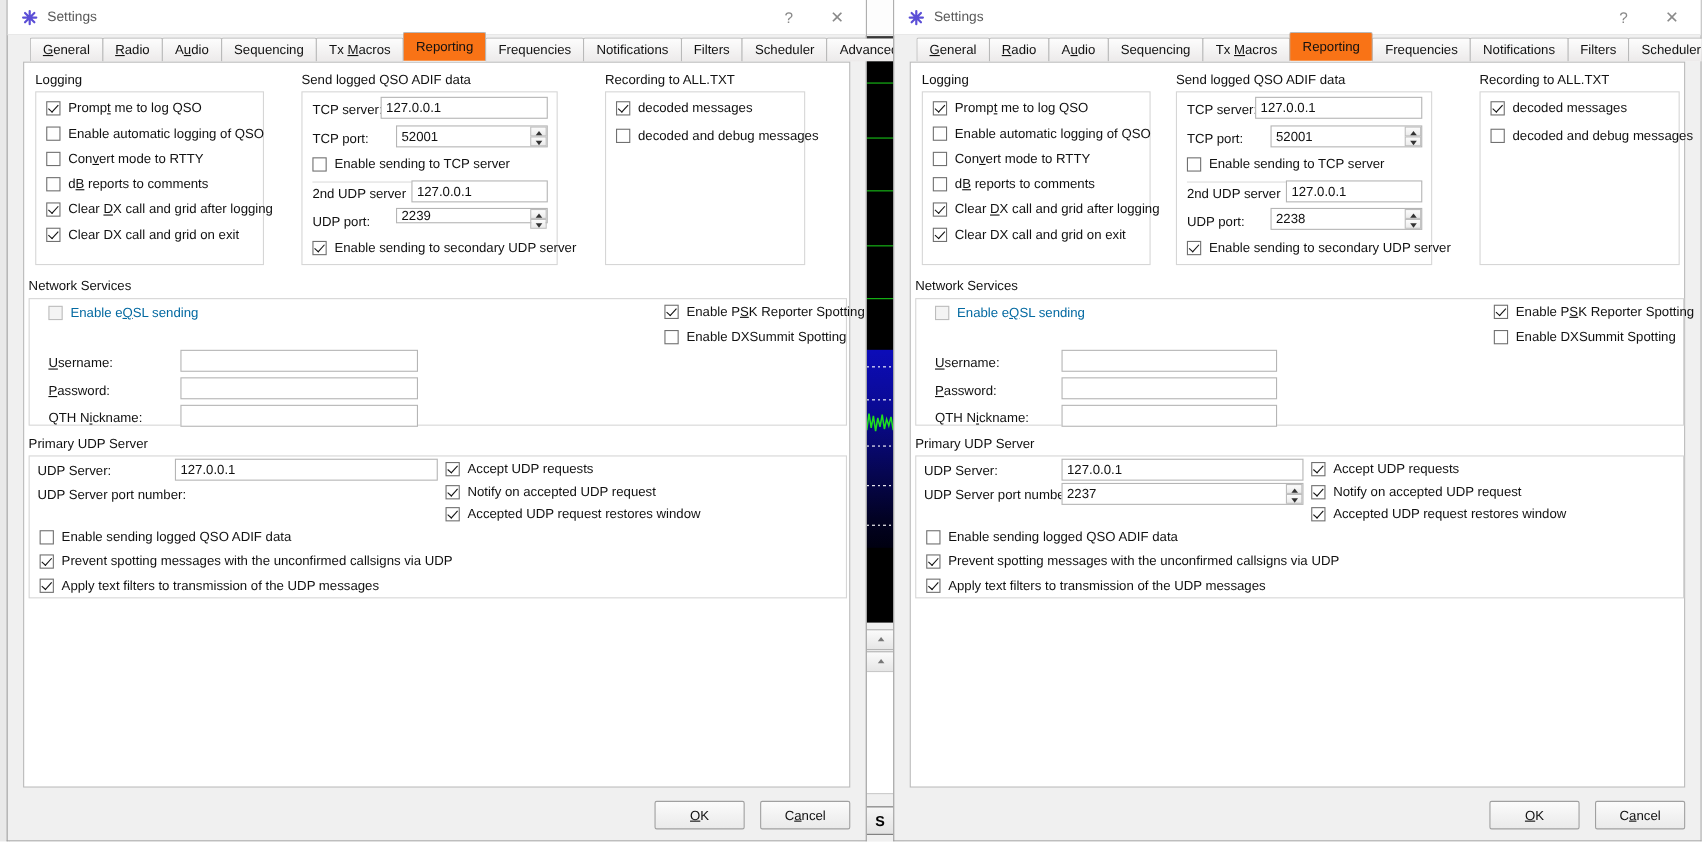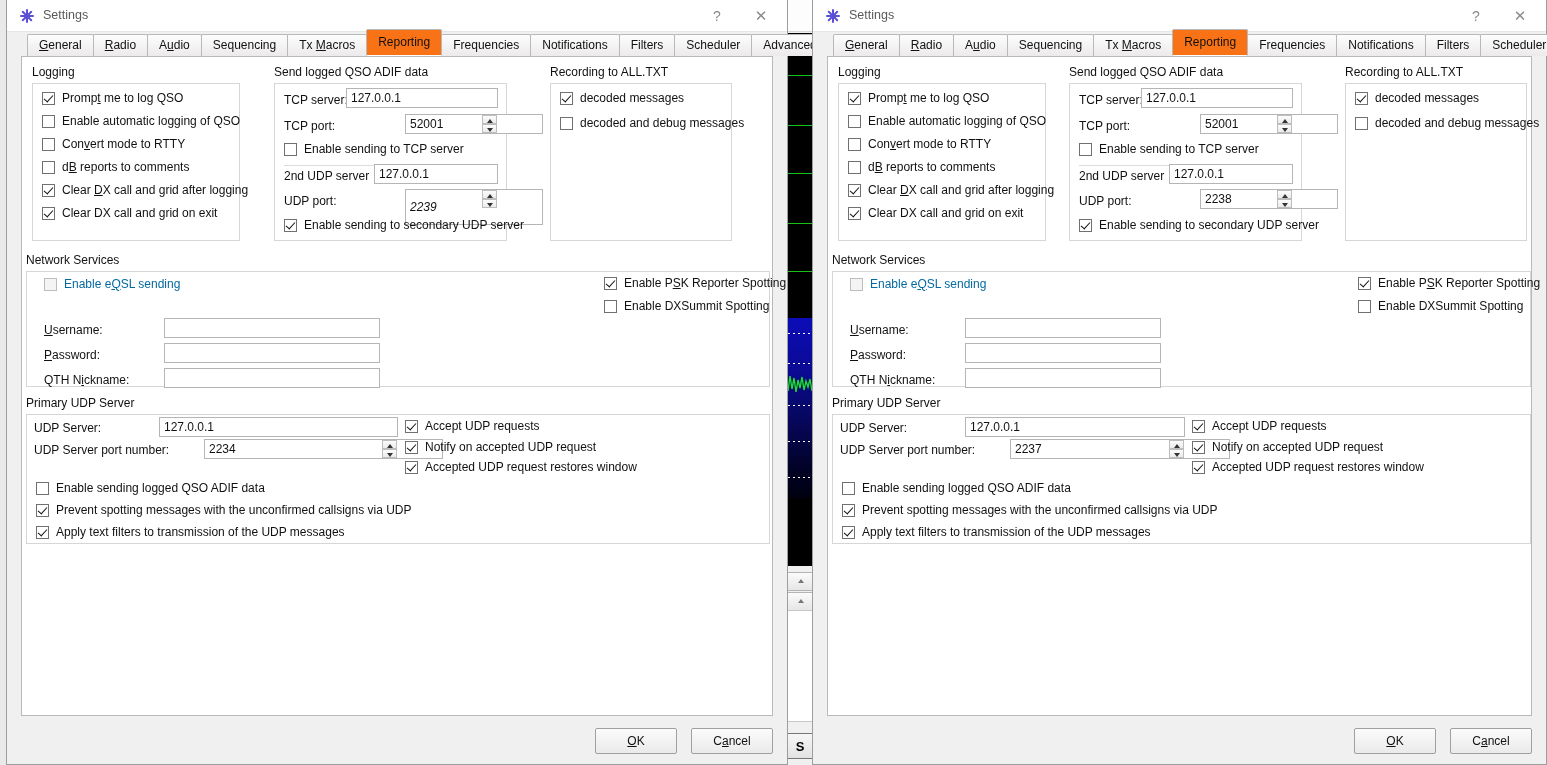--- a/index.html
+++ b/index.html
@@ -62,21 +62,21 @@
   .cb.disabled .cblbl{color:#0369a1;}
   .cblbl{font-size:12px;color:#111;}
   .cblbl u{text-decoration:underline;}
 
   
   .lbl{position:absolute;font-size:12px;color:#111;white-space:nowrap;}
   .lbl u{text-decoration:underline;}
   .inp{position:absolute;box-sizing:border-box;border:1px solid #b5b5b5;background:#fff;height:20px;
        font-family:"Liberation Sans",sans-serif;font-size:12px;color:#111;padding:0 4px;outline:none;}
   .spin-wrap{position:absolute;box-sizing:border-box;}
-  .spin-wrap .inp{position:relative;left:0;top:0;width:100%;padding-right:18px;margin-left:45px;}
+  .spin-wrap .inp{position:relative;left:0;top:0;width:100%;padding-right:18px;}
   .spinbtns{position:absolute;right:1px;top:1px;width:15px;height:18px;display:flex;flex-direction:column;}
   .spinbtns div{flex:1;background:linear-gradient(#fcfcfc,#ebebeb);border:1px solid #bdbdbd;position:relative;}
   .spinbtns .up::after{content:"";position:absolute;left:4px;top:3px;border-left:3px solid transparent;border-right:3px solid transparent;border-bottom:4px solid #333;}
   .spinbtns .dn::after{content:"";position:absolute;left:4px;top:3px;border-left:3px solid transparent;border-right:3px solid transparent;border-top:4px solid #333;}
 
   .sep{position:absolute;height:1px;background:#dcdcdc;}
 
   
   .btnrow{position:absolute;bottom:10px;right:14px;display:flex;gap:14px;}
   .pbtn{width:80px;height:24px;background:linear-gradient(#fbfbfb,#eaeaea);border:1px solid #a0a0a0;border-radius:2px;
@@ -193,21 +193,21 @@
     </div>
     <div class="cb" style="left:262px;top:85px">
       <span class="cbbox"></span>
       <span class="cblbl">Enable sending to TCP server</span>
       </div>
     <div class="sep" style="left:262px;top:108px;width:214px"></div>
     <div class="lbl" style="left:262px;top:112px">2nd UDP server</div>
     <input class="inp" style="left: 352px; top: 107px; width: 124px;" value="127.0.0.1">
     <div class="lbl" style="left:262px;top:137px">UDP port:</div>
     <div class="spin-wrap" style="left:338px;top:132px;width:138px;height:20px">
-      <input class="inp" style="height: 36px; font-style: italic;" value="2239">
+      <input class="inp" style="height: 14px;" value="2239">
       <div class="spinbtns">
           <div class="up"></div>
           <div class="dn"></div>
         </div>
     </div>
     <div class="cb" style="left:262px;top:161px">
       <span class="cbbox checked"></span>
       <span class="cblbl">Enable sending to secondary UDP server</span>
       </div>
 
@@ -241,27 +241,20 @@
     <div class="lbl" style="left:22px;top:291px"><u>P</u>assword:</div>
     <input type="password" class="inp" style="left: 142px; top: 286px; width: 216px;" value="">
     <div class="lbl" style="left:22px;top:316px">QTH N<u>i</u>ckname:</div>
     <input class="inp" style="left: 142px; top: 311px; width: 216px;" value="">
 
     <div class="gtitle" style="position:absolute;left:4px;top:339px">Primary UDP Server</div>
     <div class="gbox" style="left:4px;top:357px;width:744px;height:130px"></div>
     <div class="lbl" style="left:12px;top:364px">UDP Server:</div>
     <input class="inp" style="left: 137px; top: 360px; width: 239px;" value="127.0.0.1">
     <div class="lbl" style="left:12px;top:386px">UDP Server port number:</div>
-    <div class="spin-wrap" style="left:137px;top:382px;width:239px;height:20px">
-      <input class="inp" style="height: 20px;" value="2234">
-      <div class="spinbtns">
-          <div class="up"></div>
-          <div class="dn"></div>
-        </div>
-    </div>
     <div class="cb" style="left:383px;top:362px">
       <span class="cbbox checked"></span>
       <span class="cblbl">Accept UDP requests</span>
       </div>
     <div class="cb" style="left:383px;top:383px">
       <span class="cbbox checked"></span>
       <span class="cblbl">Notify on accepted UDP request</span>
       </div>
     <div class="cb" style="left:383px;top:403px">
       <span class="cbbox checked"></span>

